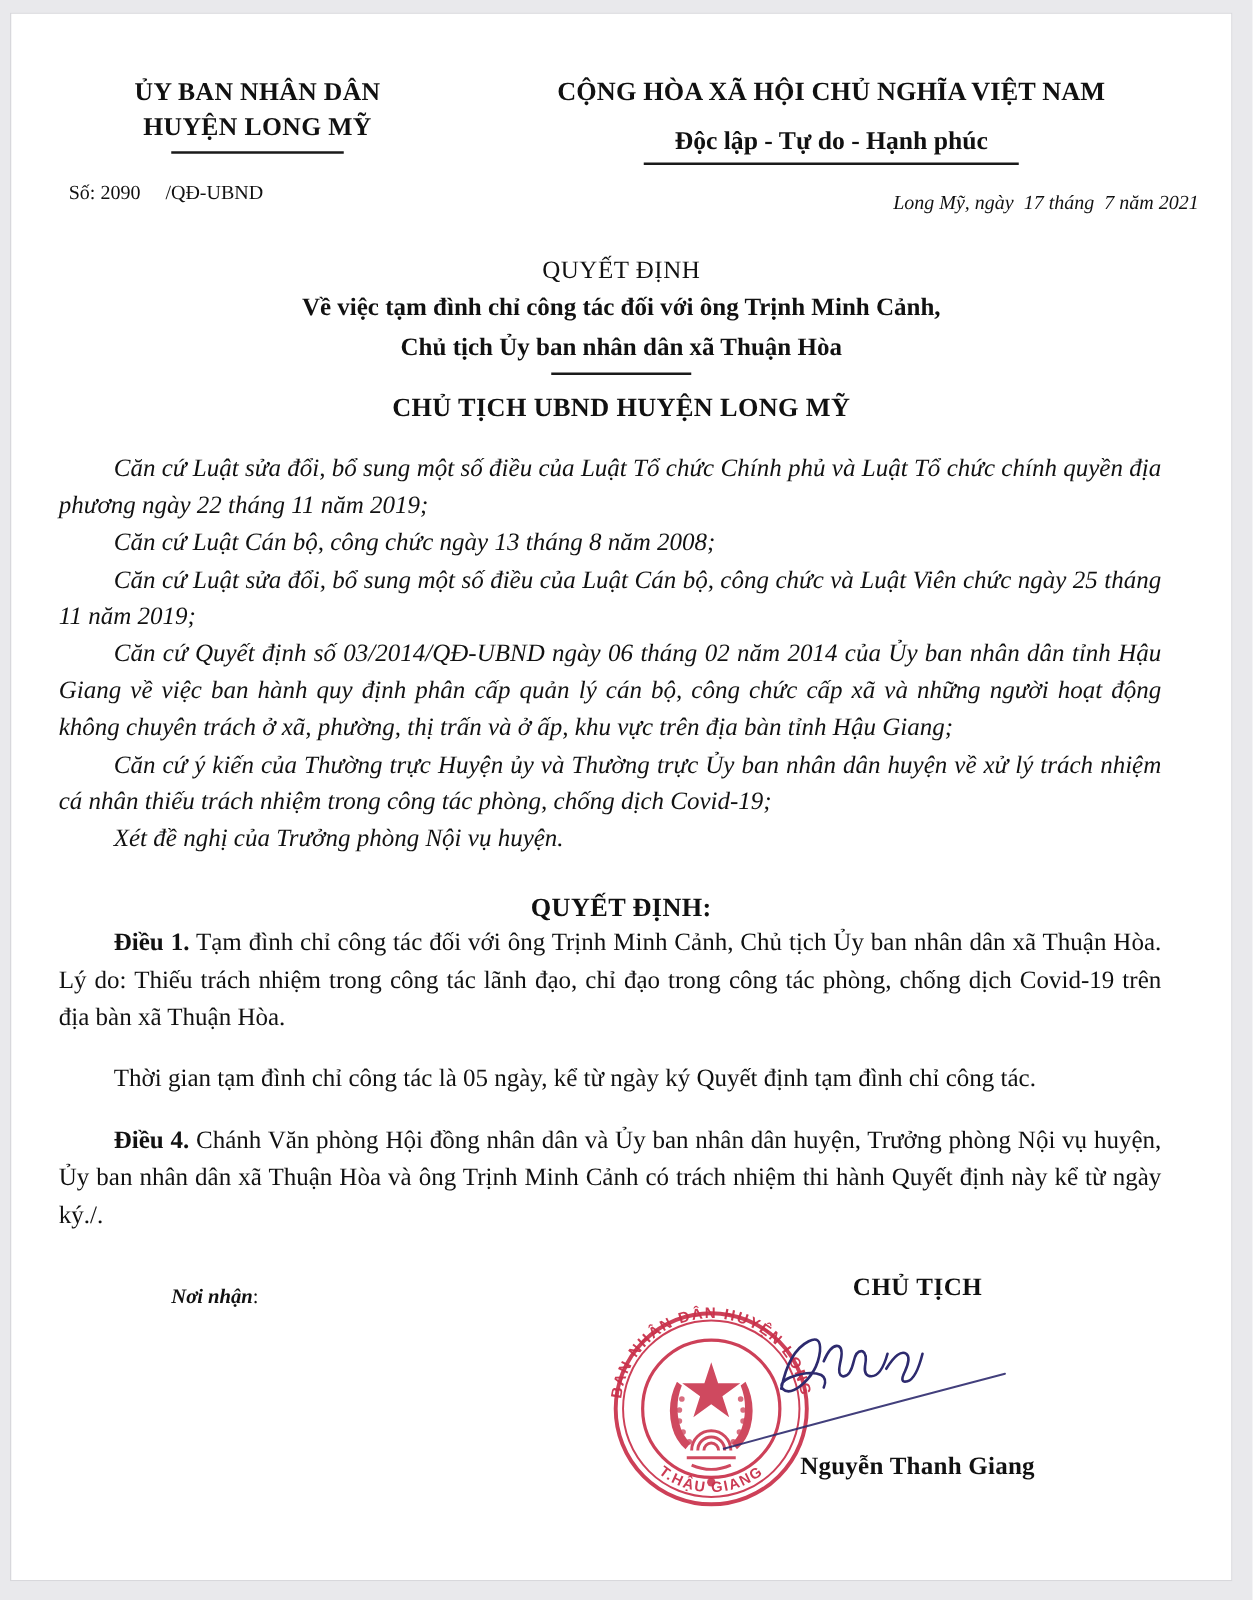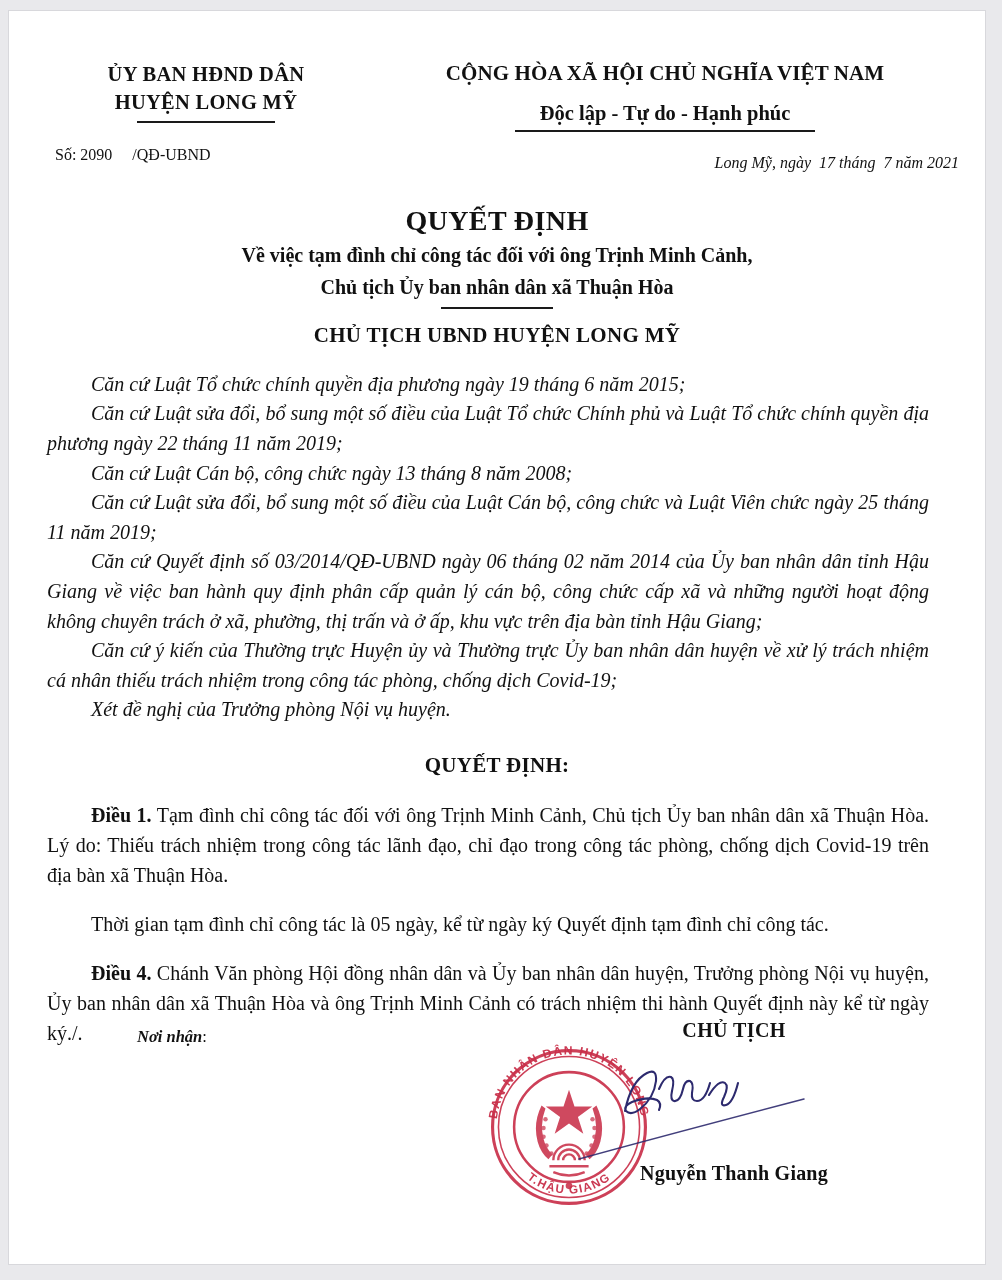--- a/index.html
+++ b/index.html
@@ -92,22 +92,22 @@
     white-space: pre;
     text-align: right;
   }
 
   
   .title-block {
     text-align: center;
     margin-top: 33px;
   }
   .doc-type {
-    font-weight: bold;
-    font-size: 28px;
+    font-weight: normal;
+    font-size: 20px;
     letter-spacing: 0.4px;
   }
   .doc-subject {
     font-weight: bold;
     font-size: 20px;
     line-height: 1.42;
     margin-top: 4px;
   }
   .rule-title {
     width: 112px;
@@ -139,21 +139,20 @@
 
   
   .decision-head {
     text-align: center;
     font-weight: bold;
     font-size: 21px;
     margin-top: 28px;
     letter-spacing: 0.3px;
   }
   .body-text {
-    margin-top: 22px;
     padding: 0 56px 0 38px;
     font-size: 20px;
     line-height: 1.5;
     text-align: justify;
   }
   .body-text p {
     margin: 0 0 19px 0;
     text-indent: 44px;
   }
   .body-text p:last-child { margin-bottom: 0; }
@@ -226,21 +225,21 @@
   }
 </style>
 </head>
 <body>
 
 <div class="page">
   <div class="content">
 
     <div class="header">
       <div class="hdr-left">
-        <div class="agency-name">ỦY BAN HĐND DÂN</div>
+        <div class="agency-name">ỦY BAN NHÂN DÂN</div>
         <div class="agency-name">HUYỆN LONG MỸ</div>
         <div class="rule-short"></div>
         <div class="doc-number">Số: 2090     /QĐ-UBND</div>
       </div>
       <div class="hdr-right">
         <div class="nation-name">CỘNG HÒA XÃ HỘI CHỦ NGHĨA VIỆT NAM</div>
         <div class="nation-motto">Độc lập - Tự do - Hạnh phúc</div>
         <div class="rule-nation"></div>
         <div class="date-line">Long Mỹ, ngày  17 tháng  7 năm 2021</div>
       </div>
@@ -249,21 +248,20 @@
     <div class="title-block">
       <div class="doc-type">QUYẾT ĐỊNH</div>
       <div class="doc-subject">Về việc tạm đình chỉ công tác đối với ông Trịnh Minh Cảnh,</div>
       <div class="doc-subject">Chủ tịch Ủy ban nhân dân xã Thuận Hòa</div>
       <div class="rule-title"></div>
     </div>
 
     <div class="issuer">CHỦ TỊCH UBND HUYỆN LONG MỸ</div>
 
     <div class="preamble">
-      <p>Căn cứ Luật Tổ chức chính quyền địa phương ngày 19 tháng 6 năm 2015;</p>
       <p>Căn cứ Luật sửa đổi, bổ sung một số điều của Luật Tổ chức Chính phủ và Luật Tổ chức chính quyền địa phương ngày 22 tháng 11 năm 2019;</p>
       <p>Căn cứ Luật Cán bộ, công chức ngày 13 tháng 8 năm 2008;</p>
       <p>Căn cứ Luật sửa đổi, bổ sung một số điều của Luật Cán bộ, công chức và Luật Viên chức ngày 25 tháng 11 năm 2019;</p>
       <p>Căn cứ Quyết định số 03/2014/QĐ-UBND ngày 06 tháng 02 năm 2014 của Ủy ban nhân dân tỉnh Hậu Giang về việc ban hành quy định phân cấp quản lý cán bộ, công chức cấp xã và những người hoạt động không chuyên trách ở xã, phường, thị trấn và ở ấp, khu vực trên địa bàn tỉnh Hậu Giang;</p>
       <p>Căn cứ ý kiến của Thường trực Huyện ủy và Thường trực Ủy ban nhân dân huyện về xử lý trách nhiệm cá nhân thiếu trách nhiệm trong công tác phòng, chống dịch Covid-19;</p>
       <p>Xét đề nghị của Trưởng phòng Nội vụ huyện.</p>
     </div>
 
     <div class="decision-head">QUYẾT ĐỊNH:</div>
 

